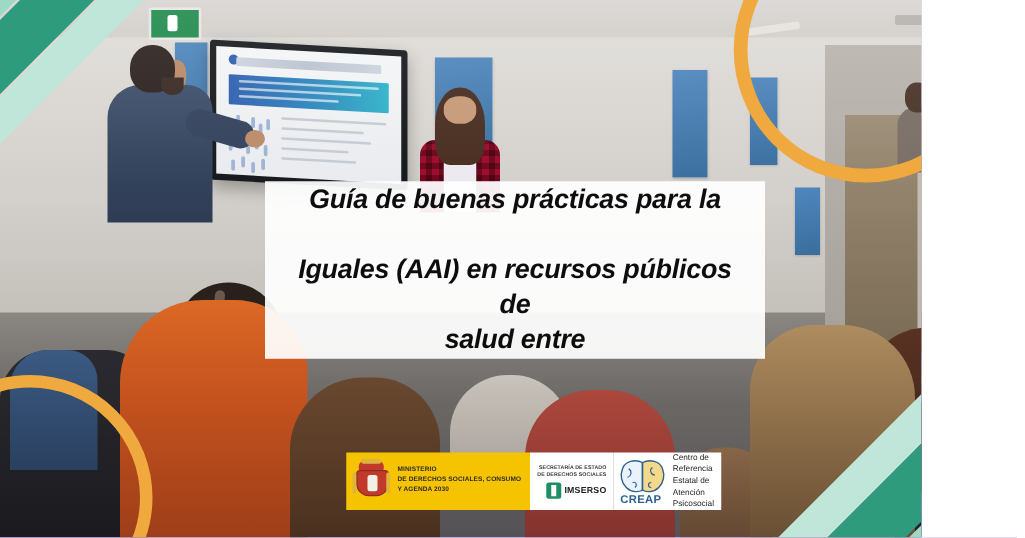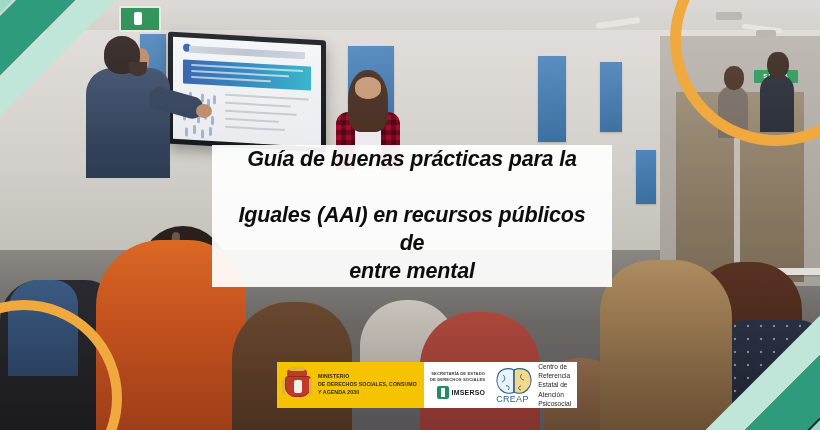--- a/index.html
+++ b/index.html
@@ -1,20 +1,20 @@
 <!DOCTYPE html>
 <html><head>
 <meta charset="utf-8">
 <style>
   html,body{margin:0;padding:0;background:#fff;}
   body{font-family:"Liberation Sans", sans-serif;}
 
   .poster{
     position:relative;
-    width:820px;height:430px;
+    width:737px;height:430px;
     overflow:hidden;
     background:#8b5cf6;
   }
 
   
   .photo{position:absolute;inset:0;overflow:hidden;}
 
   
   .bg-ceiling{position:absolute;left:0;top:0;width:820px;height:40px;
     background:linear-gradient(180deg,#d8d5d1 0%,#cfccc8 100%);}
@@ -211,21 +211,21 @@
   .sec-text{font-size:4.2px;line-height:1.45;font-weight:700;color:#3b3b3b;
     text-transform:uppercase;letter-spacing:.1px;white-space:nowrap;text-align:right;}
   .imserso{display:flex;align-items:center;gap:3px;justify-content:flex-end;}
   .imserso .mk{width:12px;height:13px;background:#1f8f63;border-radius:2px;position:relative;flex:none;}
   .imserso .mk:after{content:"";position:absolute;left:4px;top:2px;width:4px;height:9px;background:#fff;}
   .imserso .tx{font-size:7px;font-weight:700;color:#1b1b1b;letter-spacing:.2px;}
 
   .logo-creap{background:#ffffff;display:flex;align-items:center;gap:5px;padding:0 6px 0 4px;}
   .brain{position:relative;width:38px;height:36px;flex:none;}
   .brain svg{display:block;}
-  .creap-word{font-size:9px;font-weight:400;color:#2a5f8f;letter-spacing:.3px;
+  .creap-word{font-size:9px;font-weight:700;color:#2a5f8f;letter-spacing:.3px;
     position:absolute;left:1px;bottom:-1px;}
   .creap-text{font-size:6.6px;line-height:1.42;color:#1f1f1f;font-weight:400;white-space:nowrap;}
 </style>
 </head>
 <body>
 
 <div class="poster">
 
   <div class="photo">
     <div class="bg-ceiling"></div>
@@ -340,21 +340,21 @@
     </div>
     <div class="ring-tr"></div>
     <div class="ring-bl"></div>
   </div>
 
   <div class="title-band">
     <h1 class="title-text">
       <span>Guía de buenas prácticas para la</span><br>
       <br>
       <span>Iguales (AAI) en recursos públicos de</span><br>
-      <span>entre mental</span>
+      <span>salud entre</span>
     </h1>
   </div>
 
   <div class="logo-bar">
 
     <div class="logo-min">
       <div class="shield">
         <div class="crown"></div>
         <div class="body"></div>
         <div class="pillars">

